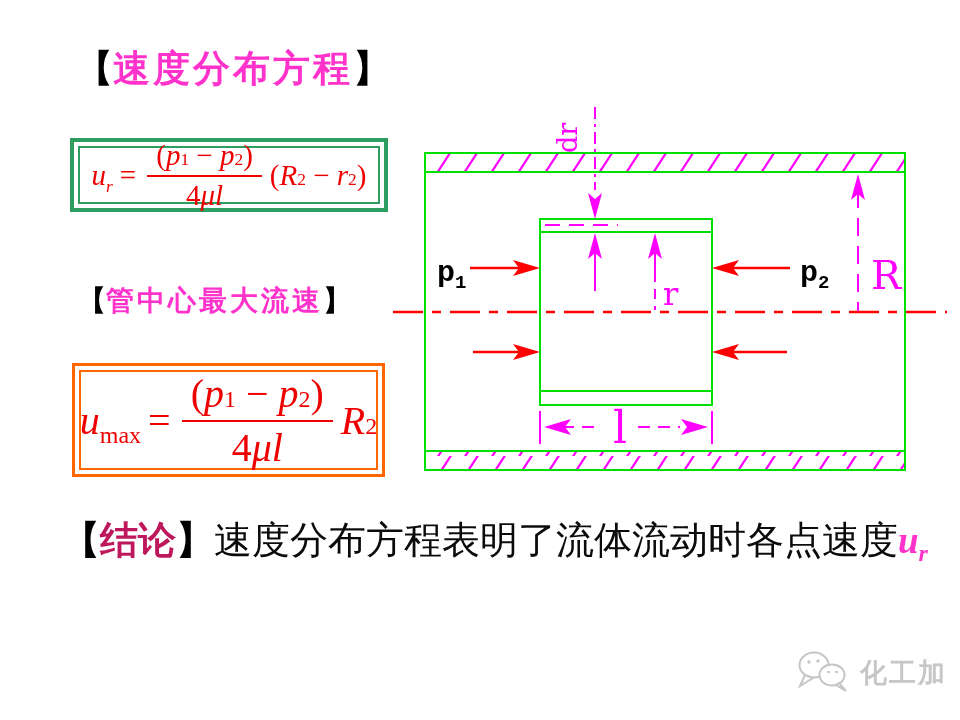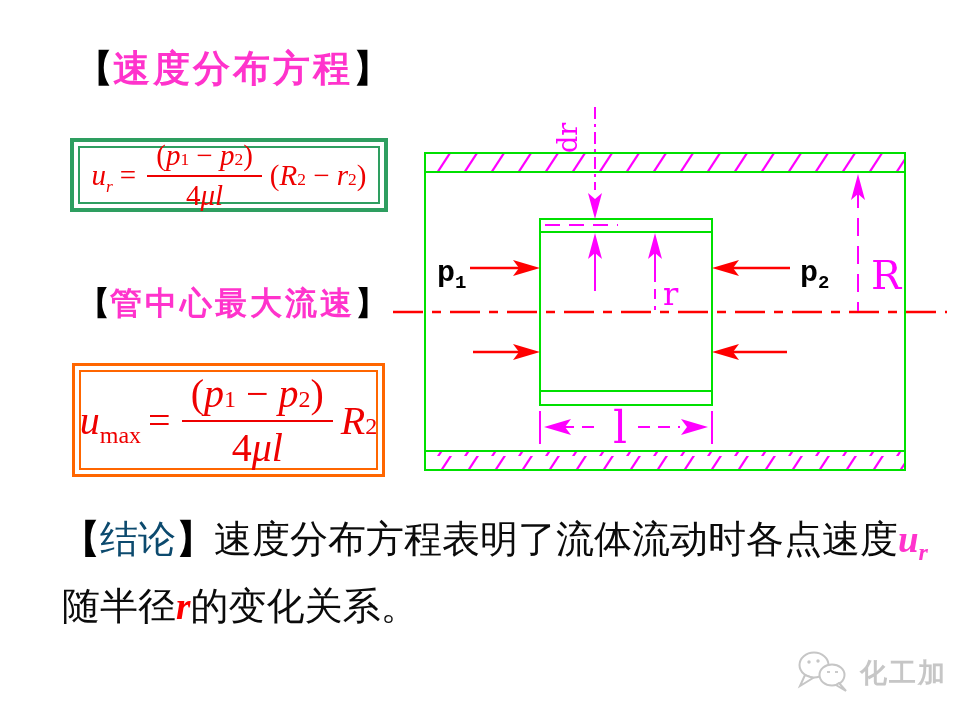--- a/index.html
+++ b/index.html
@@ -5,21 +5,21 @@
   html,body{margin:0;padding:0;background:#fff;}
   .slide{position:relative;width:960px;height:720px;background:#ffffff;overflow:hidden;
          font-family:"Liberation Sans","DejaVu Sans",sans-serif;}
 
   
   .sec-title{position:absolute;font-weight:bold;white-space:nowrap;
              font-family:Liberation Sans, sans-serif;}
   .sec-title .bracket{color:#000000;}
   .sec-title .ttext{color:#ff33cc;letter-spacing:3px;}
   #title-velocity{left:76px;top:44px;font-size:37px;}
-  #title-max{left:78px;top:282px;font-size:32px;}
+  #title-max{left:78px;top:282px;font-size:28px;}
 
   
   .fbox{position:absolute;box-sizing:border-box;background:#fff;padding:4px;}
   .fbox-inner{box-sizing:border-box;width:100%;height:100%;
               display:flex;align-items:center;justify-content:center;}
   .fbox.green{border:4px solid #2e9e60;}
   .fbox.green .fbox-inner{border:2px solid #2e9e60;}
   .fbox.orange{border:3px solid #ff6600;}
   .fbox.orange .fbox-inner{border:2px solid #ff6600;}
   #box-velocity{left:70px;top:138px;width:318px;height:74px;}
@@ -39,21 +39,21 @@
   .frac .den{display:flex;align-items:baseline;padding-top:2px;}
   .factor{display:flex;align-items:baseline;margin-left:4px;}
 
   
   #diagram{position:absolute;left:390px;top:100px;width:560px;height:400px;}
 
   
   .conclusion{position:absolute;left:62px;top:506px;width:884px;
               font-size:38px;line-height:67px;color:#0b0b0b;}
   .conclusion .bracket{color:#000;font-weight:bold;}
-  .conclusion .kw{color:#0c4a6e;font-weight:normal;
+  .conclusion .kw{color:#be185d;font-weight:bold;
                   font-family:"DejaVu Serif","Liberation Serif",serif;}
   .conclusion .ur{color:#ff33cc;font-weight:bold;font-style:italic;
                   font-family:"Liberation Serif","DejaVu Serif",serif;font-size:37px;}
   .conclusion .ur sub{font-size:24px;line-height:0;}
   .conclusion .rvar{color:#ff0000;font-weight:bold;font-style:italic;
                     font-family:"Liberation Serif","DejaVu Serif",serif;font-size:37px;}
 
   
   .watermark{position:absolute;left:795px;top:648px;display:flex;align-items:center;gap:7px;}
   .watermark .wm-text{color:#c6c6c6;font-size:27px;letter-spacing:2px;white-space:nowrap;font-weight:bold;}
@@ -203,21 +203,20 @@
       <polygon points="544,427 571,419 565,427 571,435" stroke="none"></polygon>
       <line x1="562" y1="427" x2="601" y2="427" stroke-dasharray="12 8"></line>
       <line x1="638" y1="427" x2="680" y2="427" stroke-dasharray="12 8"></line>
       <polygon points="708,427 681,419 687,427 681,435" stroke="none"></polygon>
     </g>
     <text x="613" y="443" fill="#ff00ff" font-family="DejaVu Serif, Liberation Serif, serif" font-size="44">l</text>
   </svg>
 
   <div class="conclusion">
     <div><span class="bracket">【</span><span class="kw">结论</span><span class="bracket">】</span><span>速度分布方程表明了流体流动时各点速度</span><span class="ur"><span>u</span><sub>r</sub></span></div>
-    <div><span>随半径</span><span class="rvar">r</span><span>的变化关系。</span></div>
   </div>
 
   <div class="watermark">
     <svg width="58" height="50" viewBox="0 0 58 50">
       <g stroke="#c6c6c6" stroke-width="2" fill="#ffffff">
         <ellipse cx="19" cy="17" rx="14.5" ry="12.5"></ellipse>
         <polygon points="10,27 5,38 18,30"></polygon>
         <ellipse cx="37" cy="27" rx="12.5" ry="10.5"></ellipse>
         <polygon points="44,35 51,43 41,37"></polygon>
       </g>

